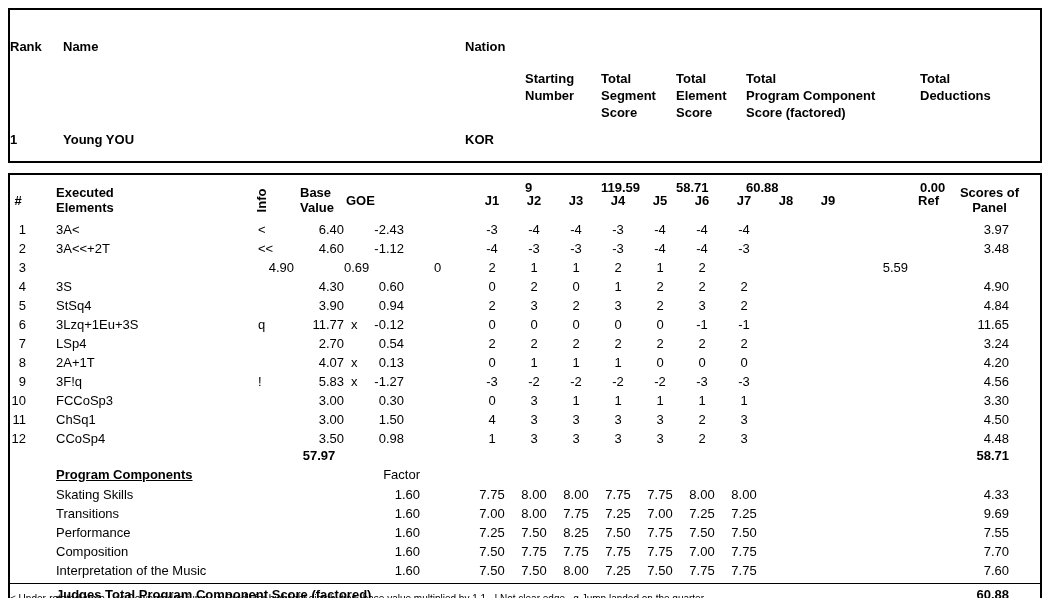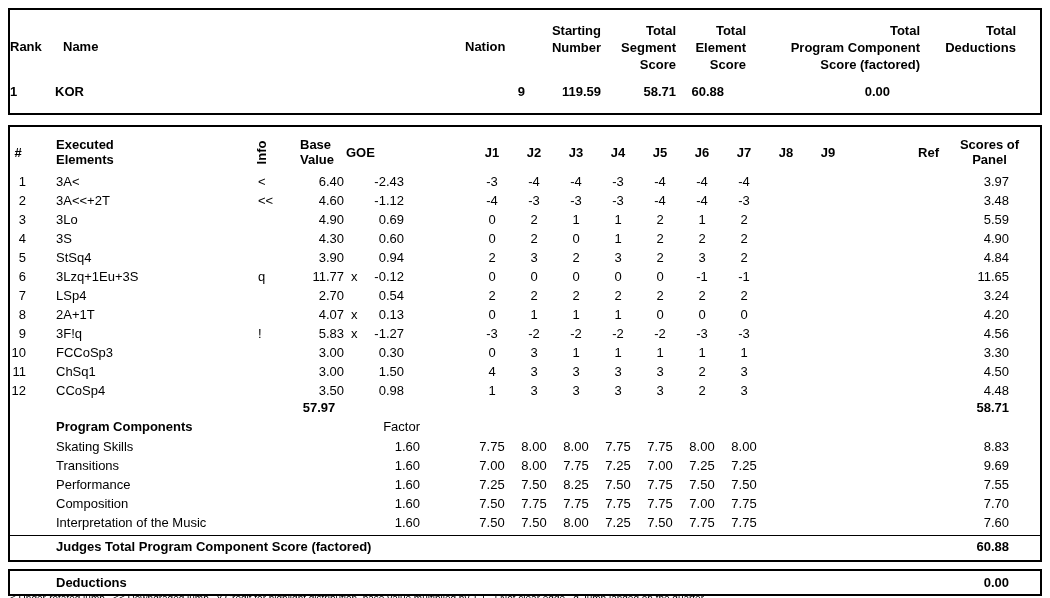--- a/index.html
+++ b/index.html
@@ -4,21 +4,21 @@
 <style>
   html,body{margin:0;padding:0;background:#fff;}
   .page{position:relative;width:1050px;height:598px;overflow:hidden;background:#fff;
         font-family:"Liberation Sans",sans-serif;color:#000;font-size:13px;}
   .box{border:2px solid #000;margin:0 8px;background:#fff;}
   .box1{margin-top:8px;padding:12px 0 12px 0;}
   .box2{margin-top:10px;padding:5px 0 4px 0;}
   .box3{margin-top:7px;padding:3px 0;}
   .c{display:block;}
   .line{display:block;line-height:17px;}
-  .right{text-align:right;}
+  .right{text-align:left;margin-top:48px;}
 
   
   .b1grid{display:grid;grid-template-columns:45px 410px 60px 76px 75px 70px 174px 1fr;align-items:start;}
   .b1head{font-weight:bold;}
   .pt{padding-top:17px;}
   .name-c{padding-left:8px;}
   .rank-c{text-align:left;}
   .ded-h .line{padding-right:24px;}
   .b1row{margin-top:10px;font-weight:bold;height:18px;line-height:18px;}
   .pcs-v{padding-right:22px;}
@@ -43,21 +43,21 @@
   .h-2line{line-height:15px;}
   .h-info{display:flex;align-items:center;}
   .h-info .rot{display:inline-block;transform:rotate(-90deg);}
   .h-goe{grid-column:5/7;padding-left:2px;}
   .h-ref{text-align:right;}
   .h-panel{text-align:center;line-height:15px;}
   .total-row{height:16px;line-height:16px;font-weight:bold;}
   .t-base{grid-column:4;text-align:center;}
   .t-panel{grid-column:18;}
   .comp-title{height:21px;line-height:21px;}
-  .bold{font-weight:bold;}
+  .bold{font-weight:bold;text-decoration:underline;}
   .factor{text-align:right;padding-right:51px;}
   .sep{border-top:1px solid #000;margin-top:3px;}
   .jt-row{height:19px;line-height:19px;font-weight:bold;margin-top:1px;}
   .jt-label{grid-column:2/4;padding-left:30px;}
   .jt-panel{grid-column:14;}
 
   
   .drow{display:grid;grid-template-columns:16px 1fr 130px;height:17px;line-height:17px;font-weight:bold;}
 
   .footnote{position:absolute;left:10px;top:593px;width:1040px;font-size:10px;white-space:pre;color:#000;}
@@ -91,20 +91,21 @@
         <span class="line">Program Component</span>
         <span class="line">Score (factored)</span>
       </span>
       <span class="c right ded-h">
         <span class="line">Total</span>
         <span class="line">Deductions</span>
       </span>
     </div>
     <div class="b1grid b1row">
       <span class="c rank-c">1</span>
+      <span class="c name-c">Young YOU</span>
       <span class="c">KOR</span>
       <span class="c right">9</span>
       <span class="c right">119.59</span>
       <span class="c right">58.71</span>
       <span class="c right pcs-v">60.88</span>
       <span class="c right ded-v">0.00</span>
     </div>
   </div>
 
   <div class="box box2">
@@ -175,21 +176,20 @@
           <span class="c j">-4</span>
           <span class="c j">-4</span>
           <span class="c j">-3</span>
           <span class="c j"></span>
           <span class="c j"></span>
           <span class="c ref"></span>
           <span class="c panel">3.48</span>
         </div>
         <div class="elgrid trow">
           <span class="c num">3</span>
-          <span class="c el">3Lo</span>
           <span class="c info"></span>
           <span class="c base">4.90</span>
           <span class="c xm"></span>
           <span class="c goe">0.69</span>
           <span class="c "></span>
           <span class="c j">0</span>
           <span class="c j">2</span>
           <span class="c j">1</span>
           <span class="c j">1</span>
           <span class="c j">2</span>
@@ -401,21 +401,21 @@
           <span class="c j">7.75</span>
           <span class="c j">8.00</span>
           <span class="c j">8.00</span>
           <span class="c j">7.75</span>
           <span class="c j">7.75</span>
           <span class="c j">8.00</span>
           <span class="c j">8.00</span>
           <span class="c j"></span>
           <span class="c j"></span>
           <span class="c ref"></span>
-          <span class="c panel">8.83</span>
+          <span class="c panel">4.33</span>
         </div>
         <div class="compgrid comp-row">
           <span class="c num"></span>
           <span class="c el">Transitions</span>
           <span class="c factor">1.60</span>
           <span class="c j">7.00</span>
           <span class="c j">8.00</span>
           <span class="c j">7.75</span>
           <span class="c j">7.25</span>
           <span class="c j">7.00</span>

